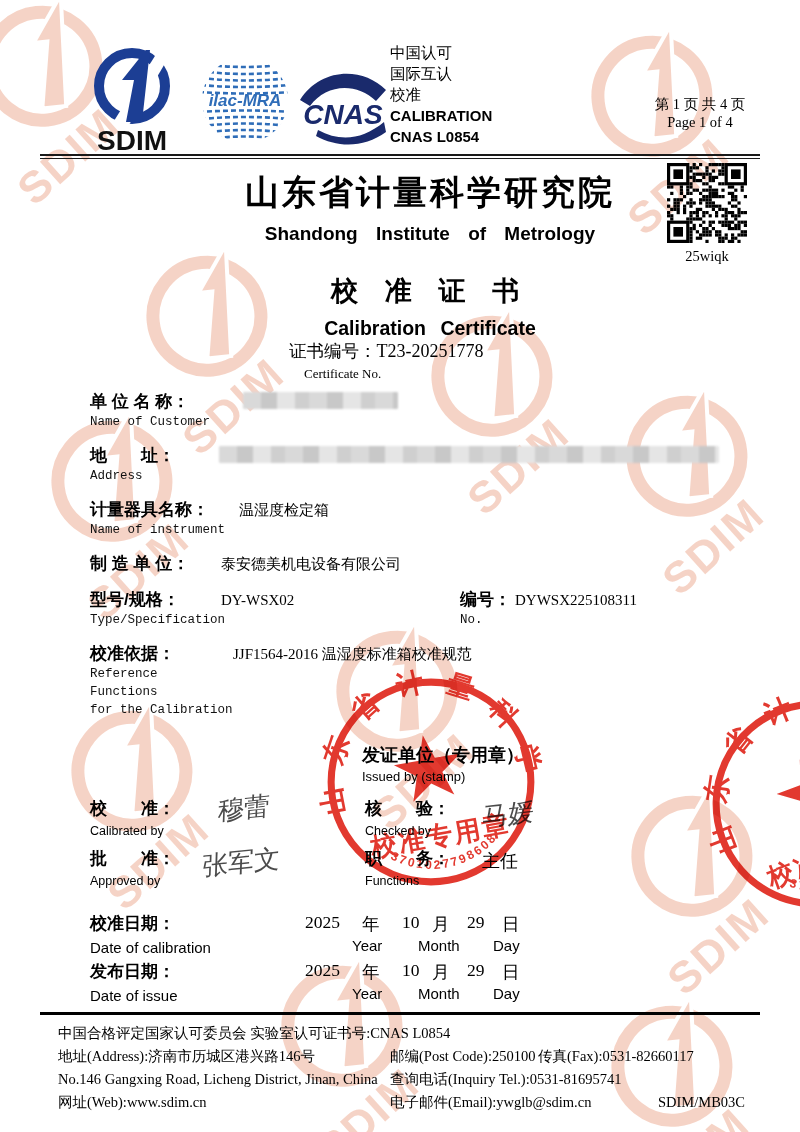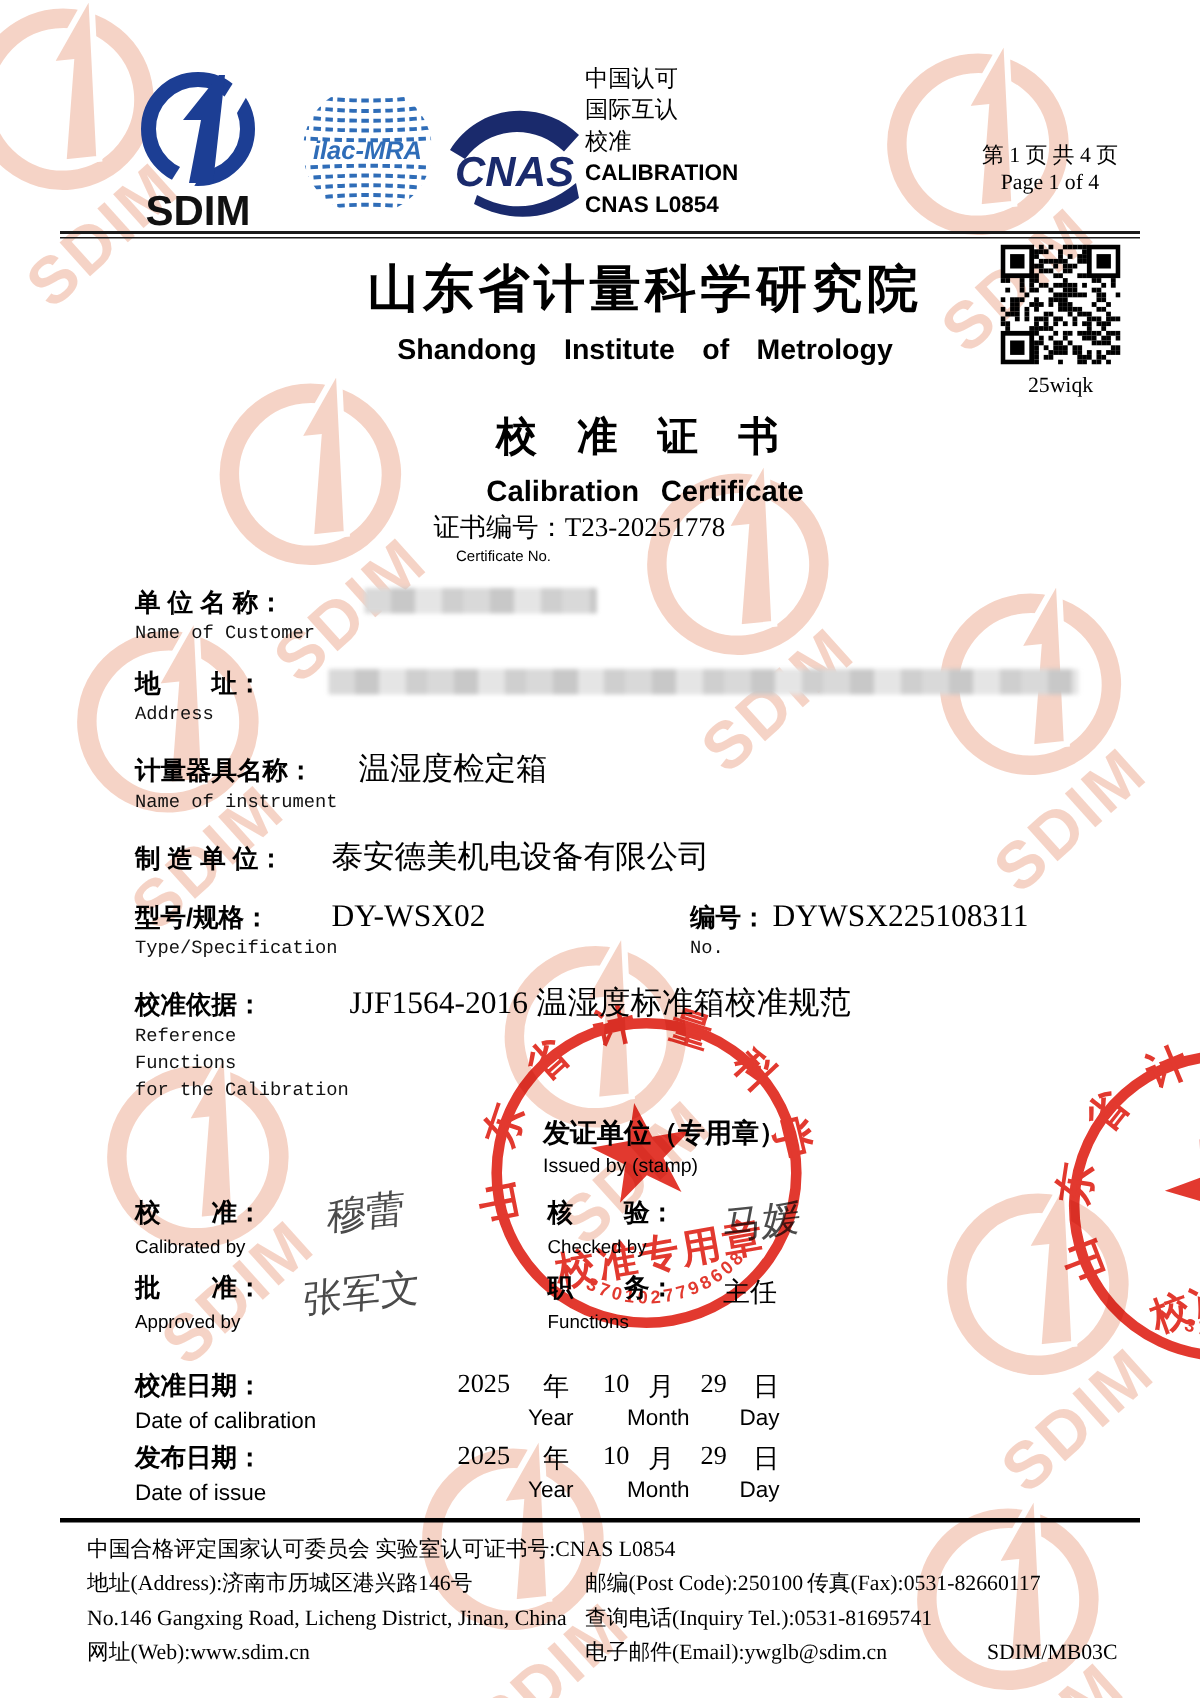--- a/index.html
+++ b/index.html
@@ -18,27 +18,27 @@
   
   #qr-wrap{position:absolute;left:664px;top:163px;width:86px;text-align:center;z-index:1;}
   .qr-caption{font-size:14.5px;margin-top:1px;}
   
   #title-block{position:absolute;left:100px;top:170px;width:660px;text-align:center;z-index:1;}
   .t-cn{font-size:34px;font-weight:bold;letter-spacing:3px;}
   .t-en{font-family:"Liberation Sans",sans-serif;font-weight:bold;font-size:19px;word-spacing:13px;margin-top:7px;}
   .t-cert{font-size:27px;font-weight:bold;letter-spacing:10px;margin-top:28px;}
   .t-certen{font-family:"Liberation Sans",sans-serif;font-weight:bold;font-size:19.5px;word-spacing:9px;margin-top:8px;}
   #certno{position:absolute;left:289px;top:339px;z-index:1;font-size:17.5px;}
-  #certno .en{font-family:Liberation Sans, sans-serif;font-size:10px;margin:3px 0 0 15px;}
+  #certno .en{font-family:Liberation Serif, serif;font-size:13px;margin:3px 0 0 15px;}
   
   #fields{position:absolute;left:90px;top:390px;right:52px;z-index:2;}
   .frow{margin-bottom:13px;position:relative;}
   .f-label{font-family:"Liberation Sans",sans-serif;font-weight:bold;font-size:17px;
            display:inline-block;min-width:125px;}
-  .f-value{font-size:21px;margin-left:6px;}
+  .f-value{font-size:15px;margin-left:6px;}
   .f-en{font-family:Liberation Mono, monospace;font-size:12.5px;line-height:17px;margin-top:1px;color:#111;}
   .redact{display:inline-block;height:17px;vertical-align:-2px;border-radius:1px;
      background:repeating-linear-gradient(90deg,#d9d9d9 0 18px,#c8c8c8 18px 34px,#e5e5e5 34px 52px,#cfcfcf 52px 66px);
      filter:blur(1.3px);}
   .col2{position:absolute;left:370px;top:0;}
   
   #issued{position:absolute;left:362px;top:743px;z-index:2;}
   #issued .cn{font-size:18px;font-weight:bold;}
   #issued .en{font-family:"Liberation Sans",sans-serif;font-size:13px;margin-top:2px;}
   #sig-grid{position:absolute;left:90px;top:795px;right:52px;height:110px;z-index:2;}

